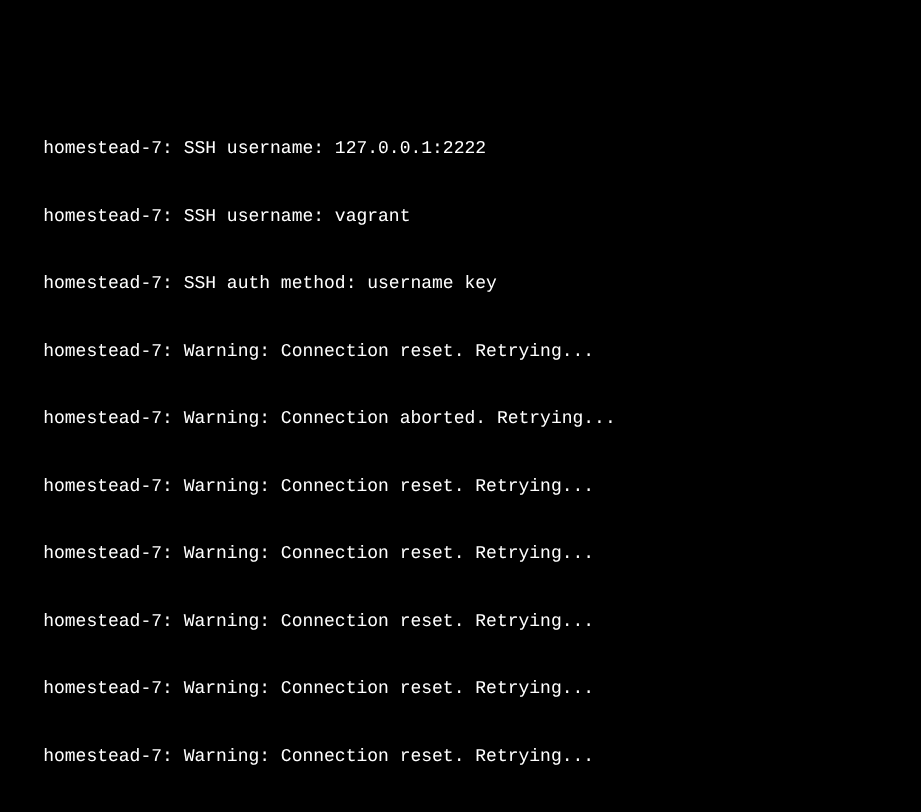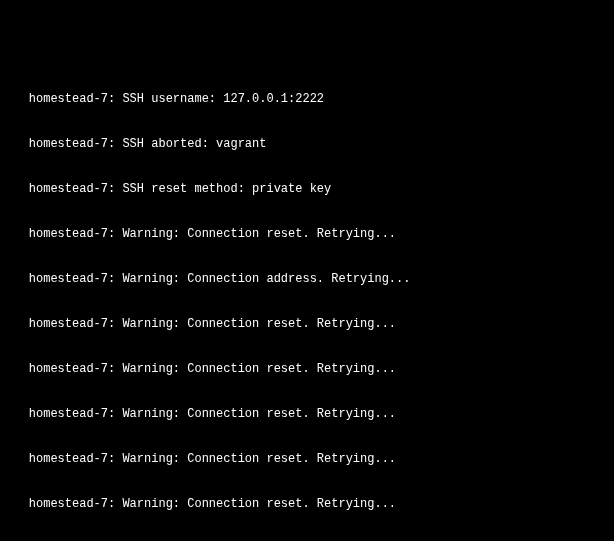--- a/index.html
+++ b/index.html
@@ -22,24 +22,24 @@
       white-space: pre;
     }
   </style>
 </head>
 <body>
 
 
 
 <div class="term">
   <div class="line">    homestead-7: SSH username: 127.0.0.1:2222</div>
-  <div class="line">    homestead-7: SSH aborted: vagrant</div>
-  <div class="line">    homestead-7: SSH reset method: private key</div>
+  <div class="line">    homestead-7: SSH username: vagrant</div>
+  <div class="line">    homestead-7: SSH auth method: username key</div>
   <div class="line">    homestead-7: Warning: Connection reset. Retrying...</div>
-  <div class="line">    homestead-7: Warning: Connection address. Retrying...</div>
+  <div class="line">    homestead-7: Warning: Connection aborted. Retrying...</div>
   <div class="line">    homestead-7: Warning: Connection reset. Retrying...</div>
   <div class="line">    homestead-7: Warning: Connection reset. Retrying...</div>
   <div class="line">    homestead-7: Warning: Connection reset. Retrying...</div>
   <div class="line">    homestead-7: Warning: Connection reset. Retrying...</div>
   <div class="line">    homestead-7: Warning: Connection reset. Retrying...</div>
   
   
   
   
   

